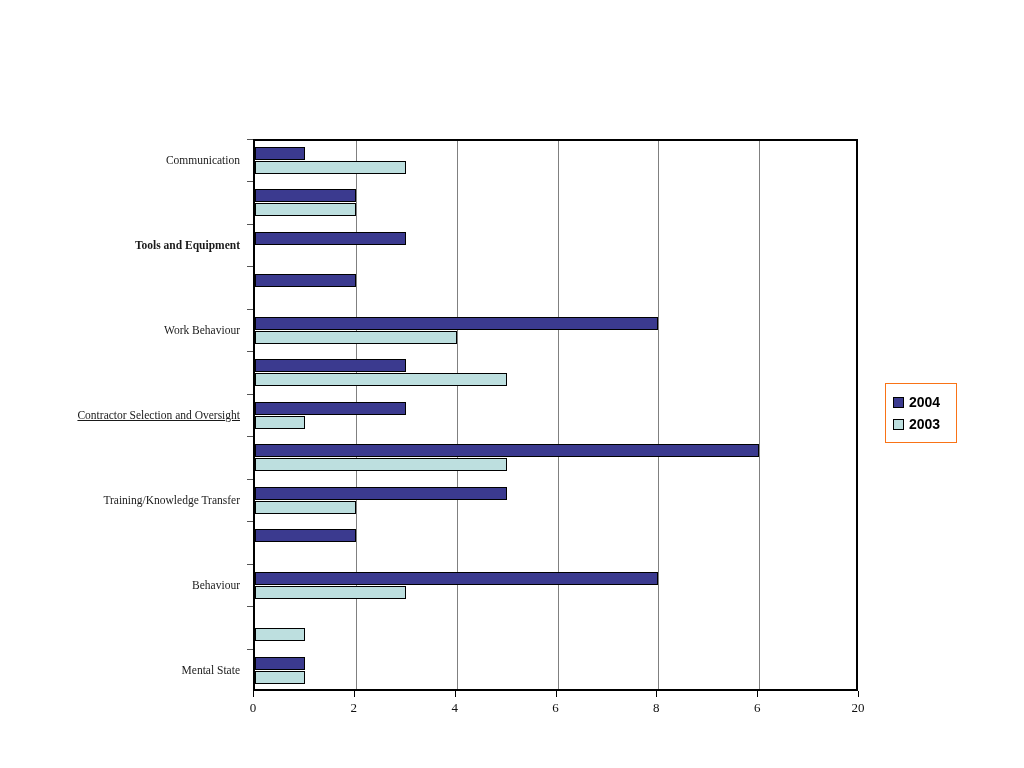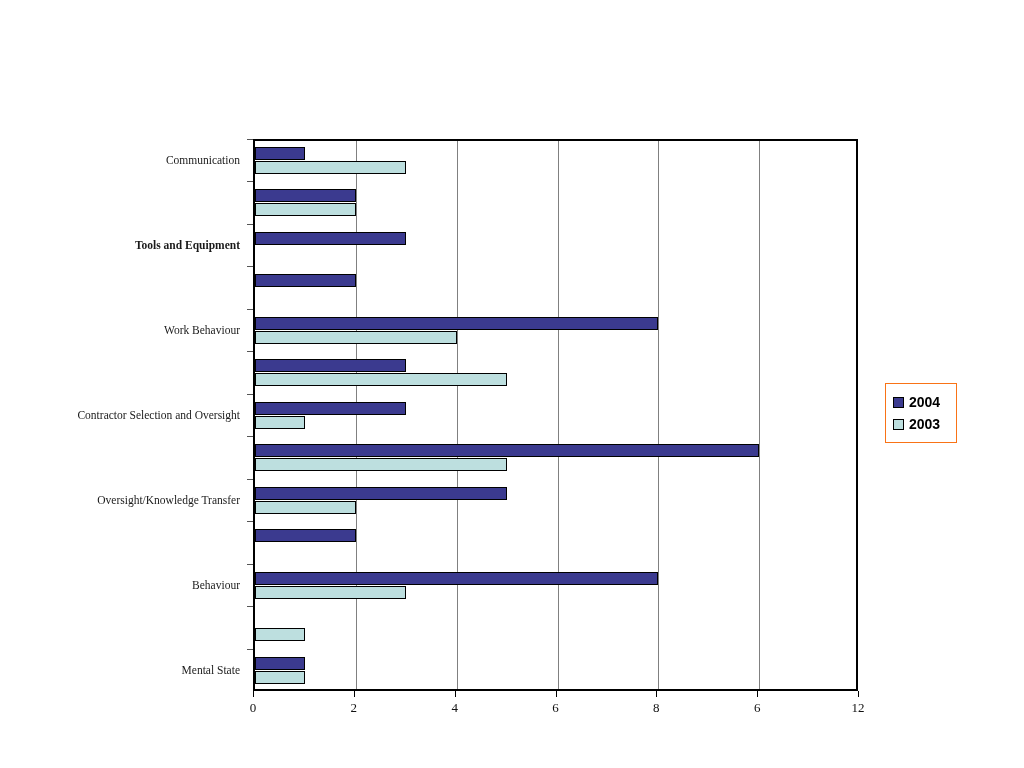--- a/index.html
+++ b/index.html
@@ -154,24 +154,24 @@
   <div class="ylabels">
       <div class="ylabel" style="top: 15.2308px;">Communication</div>
       <div class="ytick" style="top: 0px;"></div>
       <div class="ytick" style="top: 42.4615px;"></div>
       <div class="ylabel" style="top: 100.154px; font-weight: bold;">Tools and Equipment</div>
       <div class="ytick" style="top: 84.9231px;"></div>
       <div class="ytick" style="top: 127.385px;"></div>
       <div class="ylabel" style="top: 185.077px;">Work Behaviour</div>
       <div class="ytick" style="top: 169.846px;"></div>
       <div class="ytick" style="top: 212.308px;"></div>
-      <div class="ylabel" style="top: 270px;">Contractor Selection and Oversight</div>
+      <div class="ylabel" style="top: 270px; text-decoration: underline;">Contractor Selection and Oversight</div>
       <div class="ytick" style="top: 254.769px;"></div>
       <div class="ytick" style="top: 297.231px;"></div>
-      <div class="ylabel" style="top: 354.923px;">Oversight/Knowledge Transfer</div>
+      <div class="ylabel" style="top: 354.923px;">Training/Knowledge Transfer</div>
       <div class="ytick" style="top: 339.692px;"></div>
       <div class="ytick" style="top: 382.154px;"></div>
       <div class="ylabel" style="top: 439.846px; margin-left: 7px;">Behaviour</div>
       <div class="ytick" style="top: 424.615px;"></div>
       <div class="ytick" style="top: 467.077px;"></div>
       <div class="ylabel" style="top: 524.769px;">Mental State</div>
       <div class="ytick" style="top: 509.538px;"></div>
     </div>
 
   <div class="plot-area">
@@ -245,21 +245,21 @@
       <div class="xtick-label" style="left: 100.833px;">2</div>
       <div class="xtick-mark" style="left: 201.667px;"></div>
       <div class="xtick-label" style="left: 201.667px;">4</div>
       <div class="xtick-mark" style="left: 302.5px;"></div>
       <div class="xtick-label" style="left: 302.5px;">6</div>
       <div class="xtick-mark" style="left: 403.333px;"></div>
       <div class="xtick-label" style="left: 403.333px;">8</div>
       <div class="xtick-mark" style="left: 504.167px;"></div>
       <div class="xtick-label" style="left: 504.167px;">6</div>
       <div class="xtick-mark" style="left: 605px;"></div>
-      <div class="xtick-label" style="left: 605px;">12</div>
+      <div class="xtick-label" style="left: 605px;">20</div>
     </div>
 
   <div class="legend">
       <div class="legend-row">
         <span class="legend-swatch" style="background: rgb(59, 58, 143);"></span>
         <span class="legend-label">2004</span>
       </div>
       <div class="legend-row">
         <span class="legend-swatch" style="background: rgb(189, 223, 223);"></span>
         <span class="legend-label">2003</span>

